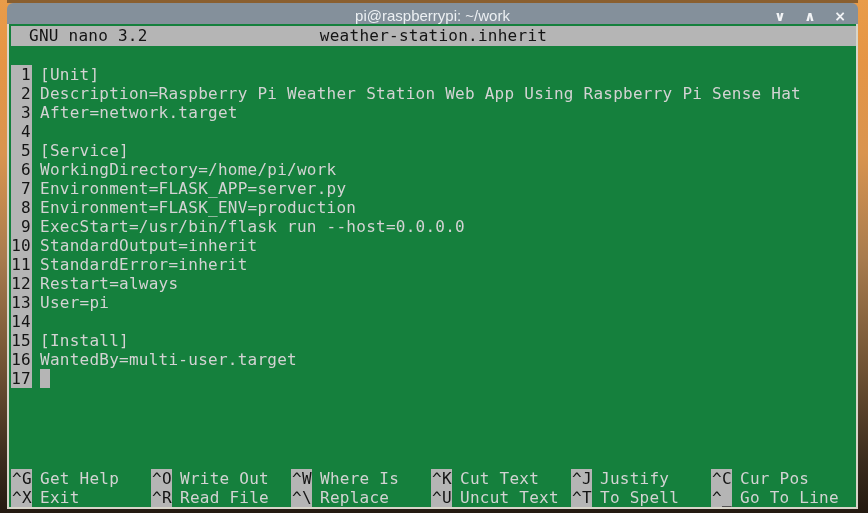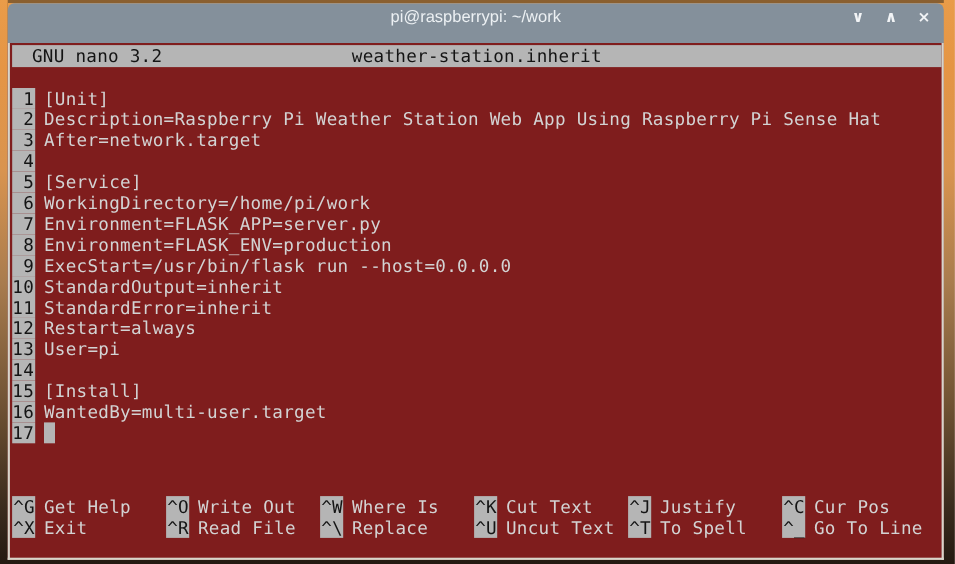--- a/index.html
+++ b/index.html
@@ -11,21 +11,21 @@
       #a97c4e 50%, #6f5233 72%, #3a2b1d 90%, #241a11 100%);
     font-family: "DejaVu Sans Mono", "Liberation Mono", monospace;
   }
   .window {
     position: absolute; left: 7px; top: 3px; right: 10px; bottom: 4px;
     display: flex; flex-direction: column;
     box-shadow: 0 -3px 0 rgba(60,45,25,0.55);
   }
   
   .titlebar {
-    height: 36px; flex: none;
+    height: 21px; flex: none;
     background: #84909b;
     border-radius: 6px 6px 0 0;
     position: relative;
     font-family: "Liberation Sans", sans-serif;
     padding-left: 13px;
   }
   .titlebar-title {
     position: absolute; left: 0; right: 0; top: 4px;
     text-align: center;
     color: #ecf0f3; font-size: 15px;
@@ -35,26 +35,26 @@
     display: flex; align-items: center; gap: 14px;
   }
   .tb-btn {
     color: #f2f4f6; font-size: 14px; font-weight: bold;
     width: 16px; text-align: center; cursor: default;
     font-family: "DejaVu Sans", sans-serif; line-height: 1;
   }
   
   .terminal {
     flex: 1;
-    background: #7f1d1d;
+    background: #15803d;
     border: 2px solid #d8d5ca; border-top: none;
     display: flex; flex-direction: column;
     font-size: 16px; line-height: 19px; letter-spacing: 0.25px;
     color: #d3d3d3;
-    padding: 2px 0 18px 2px;
+    padding: 2px 0 0 2px;
     white-space: pre;
   }
   .nano-header {
     height: 20px; flex: none;
     background: #b5b5b5; color: #141414;
     position: relative;
   }
   .nano-version { position: absolute; left: 18px; top: 0; }
   .nano-filename { position: absolute; left: 50%; top: 0; transform: translateX(-50%); }
   .editor { flex: 1; padding-top: 19px; overflow: hidden; }

